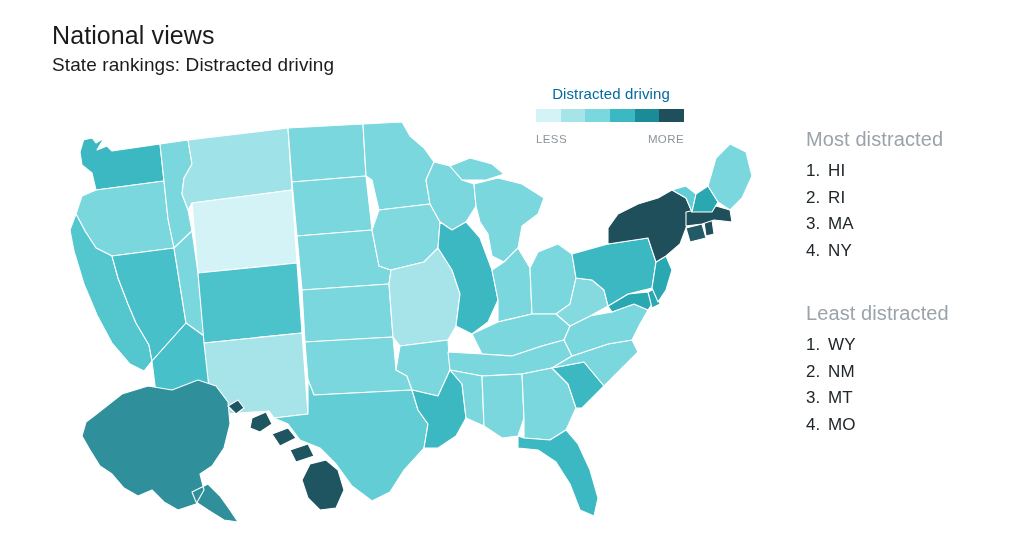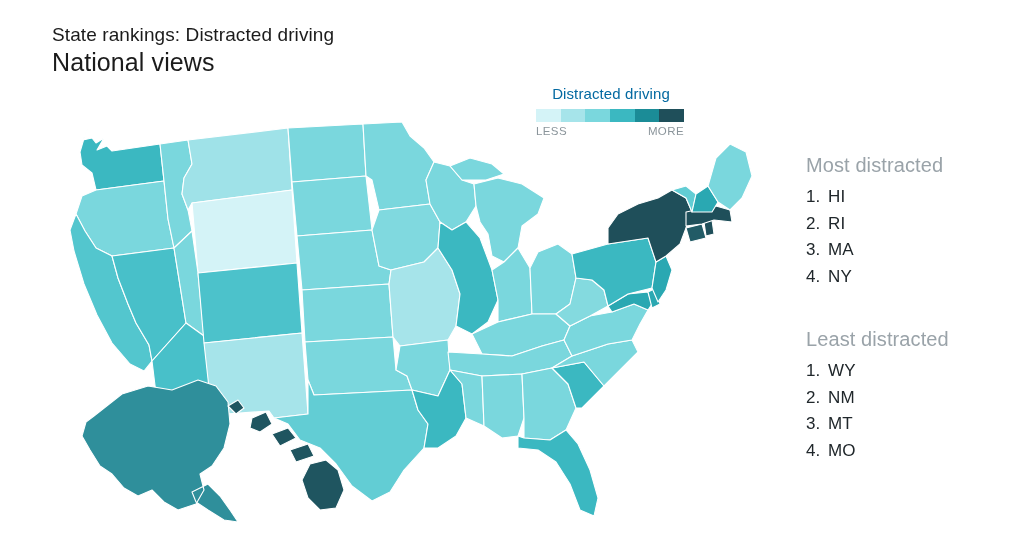--- a/index.html
+++ b/index.html
@@ -57,21 +57,21 @@
     width: 148px;
     height: 13px;
   }
   .legend-swatch {
     flex: 1 1 0;
     height: 100%;
   }
   #legend-labels {
     display: flex;
     justify-content: space-between;
-    margin-top: 3px;
+    margin-top: 11px;
     width: 148px;
   }
   #legend-labels span {
     font-size: 11.5px;
     color: #8b959b;
     letter-spacing: 0.4px;
   }
 
   
   #map-wrap {
@@ -89,21 +89,21 @@
   #us-map path {
     stroke: #ffffff;
     stroke-width: 1.1;
     stroke-linejoin: round;
   }
 
   
   #rankings {
     position: absolute;
     left: 806px;
-    top: 152px;
+    top: 126px;
     width: 200px;
   }
   .rank-group + .rank-group {
     margin-top: 36px;
   }
   .rank-heading {
     font-size: 20px;
     color: #9aa3a9;
     font-weight: 400;
     line-height: 26px;
@@ -123,22 +123,22 @@
   }
   .rank-num {
     width: 22px;
     flex: 0 0 22px;
   }
 </style>
 </head>
 <body>
 
 <div id="header">
+  <div id="page-title">National views</div>
   <div id="page-subtitle">State rankings: Distracted driving</div>
-  <div id="page-title">National views</div>
 </div>
 
 <div id="legend">
   <div id="legend-title">Distracted driving</div>
   <div id="legend-scale">
     <div class="legend-swatch" style="background: rgb(212, 243, 247);"></div>
     <div class="legend-swatch" style="background: rgb(166, 228, 234);"></div>
     <div class="legend-swatch" style="background: rgb(122, 215, 221);"></div>
     <div class="legend-swatch" style="background: rgb(59, 184, 193);"></div>
     <div class="legend-swatch" style="background: rgb(27, 140, 151);"></div>

